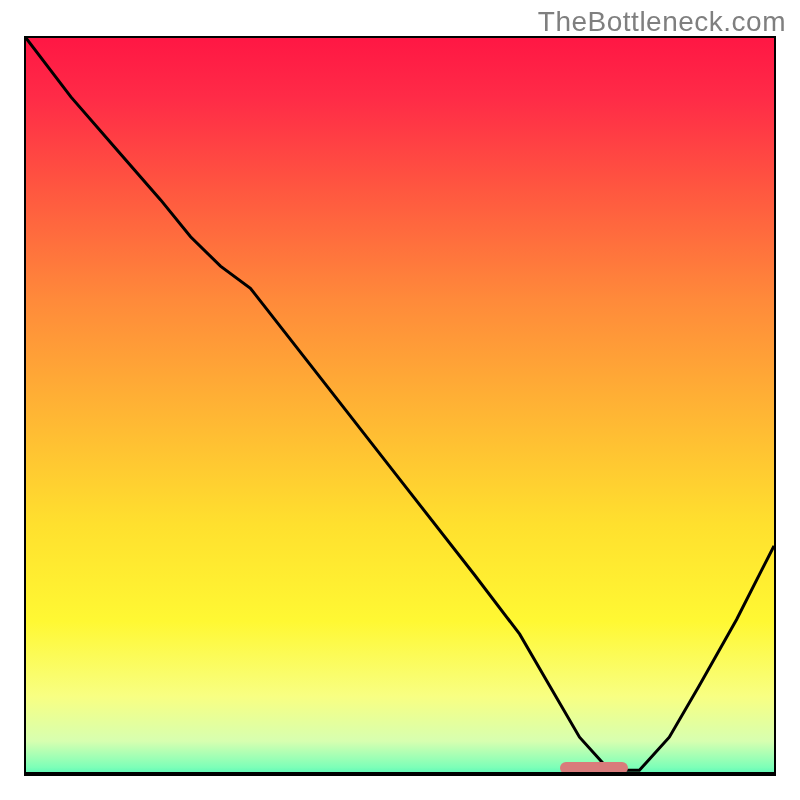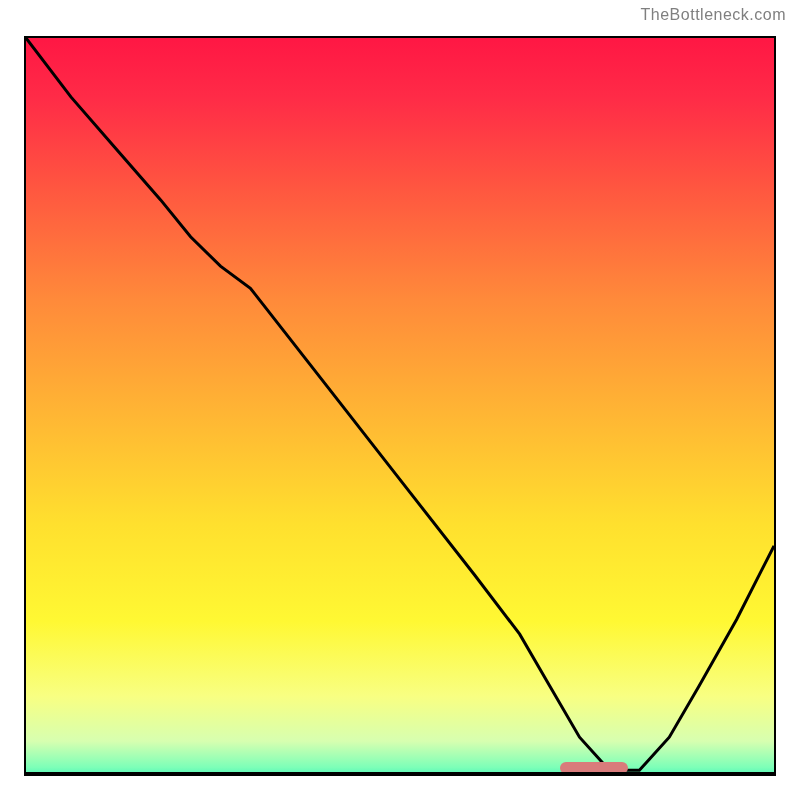--- a/index.html
+++ b/index.html
@@ -1,18 +1,18 @@
 <!DOCTYPE html>
 <html><head>
 <meta charset="utf-8">
 <style>
   * { margin: 0; padding: 0; box-sizing: border-box; }
   body { width: 800px; height: 800px; position: relative; font-family: Arial, sans-serif; }
   .canvas { width: 800px; height: 800px; position: relative; background: #fff; }
-  .watermark { position: absolute; top: 6px; right: 14px; font-size: 16px; color: #7f7f7f; font-weight: 500; letter-spacing: 0.5px; }
+  .watermark { position: absolute; top: 6px; right: 14px; font-size: 28px; color: #7f7f7f; font-weight: 500; letter-spacing: 0.5px; }
   .plot-area { position: absolute; left: 24px; top: 36px; width: 752px; height: 740px; border: 2px solid #000; overflow: hidden; }
   .gradient-bg { position: absolute; inset: 0; }
   .curve-svg { position: absolute; inset: 0; width: 100%; height: 100%; }
   .marker { position: absolute; height: 12px; border-radius: 6px; background: #d97b7b; }
   .baseline { position: absolute; left: 0; right: 0; bottom: 0; height: 2px; background: #000; }
 </style>
 </head>
 <body>
 
 <div class="canvas">

